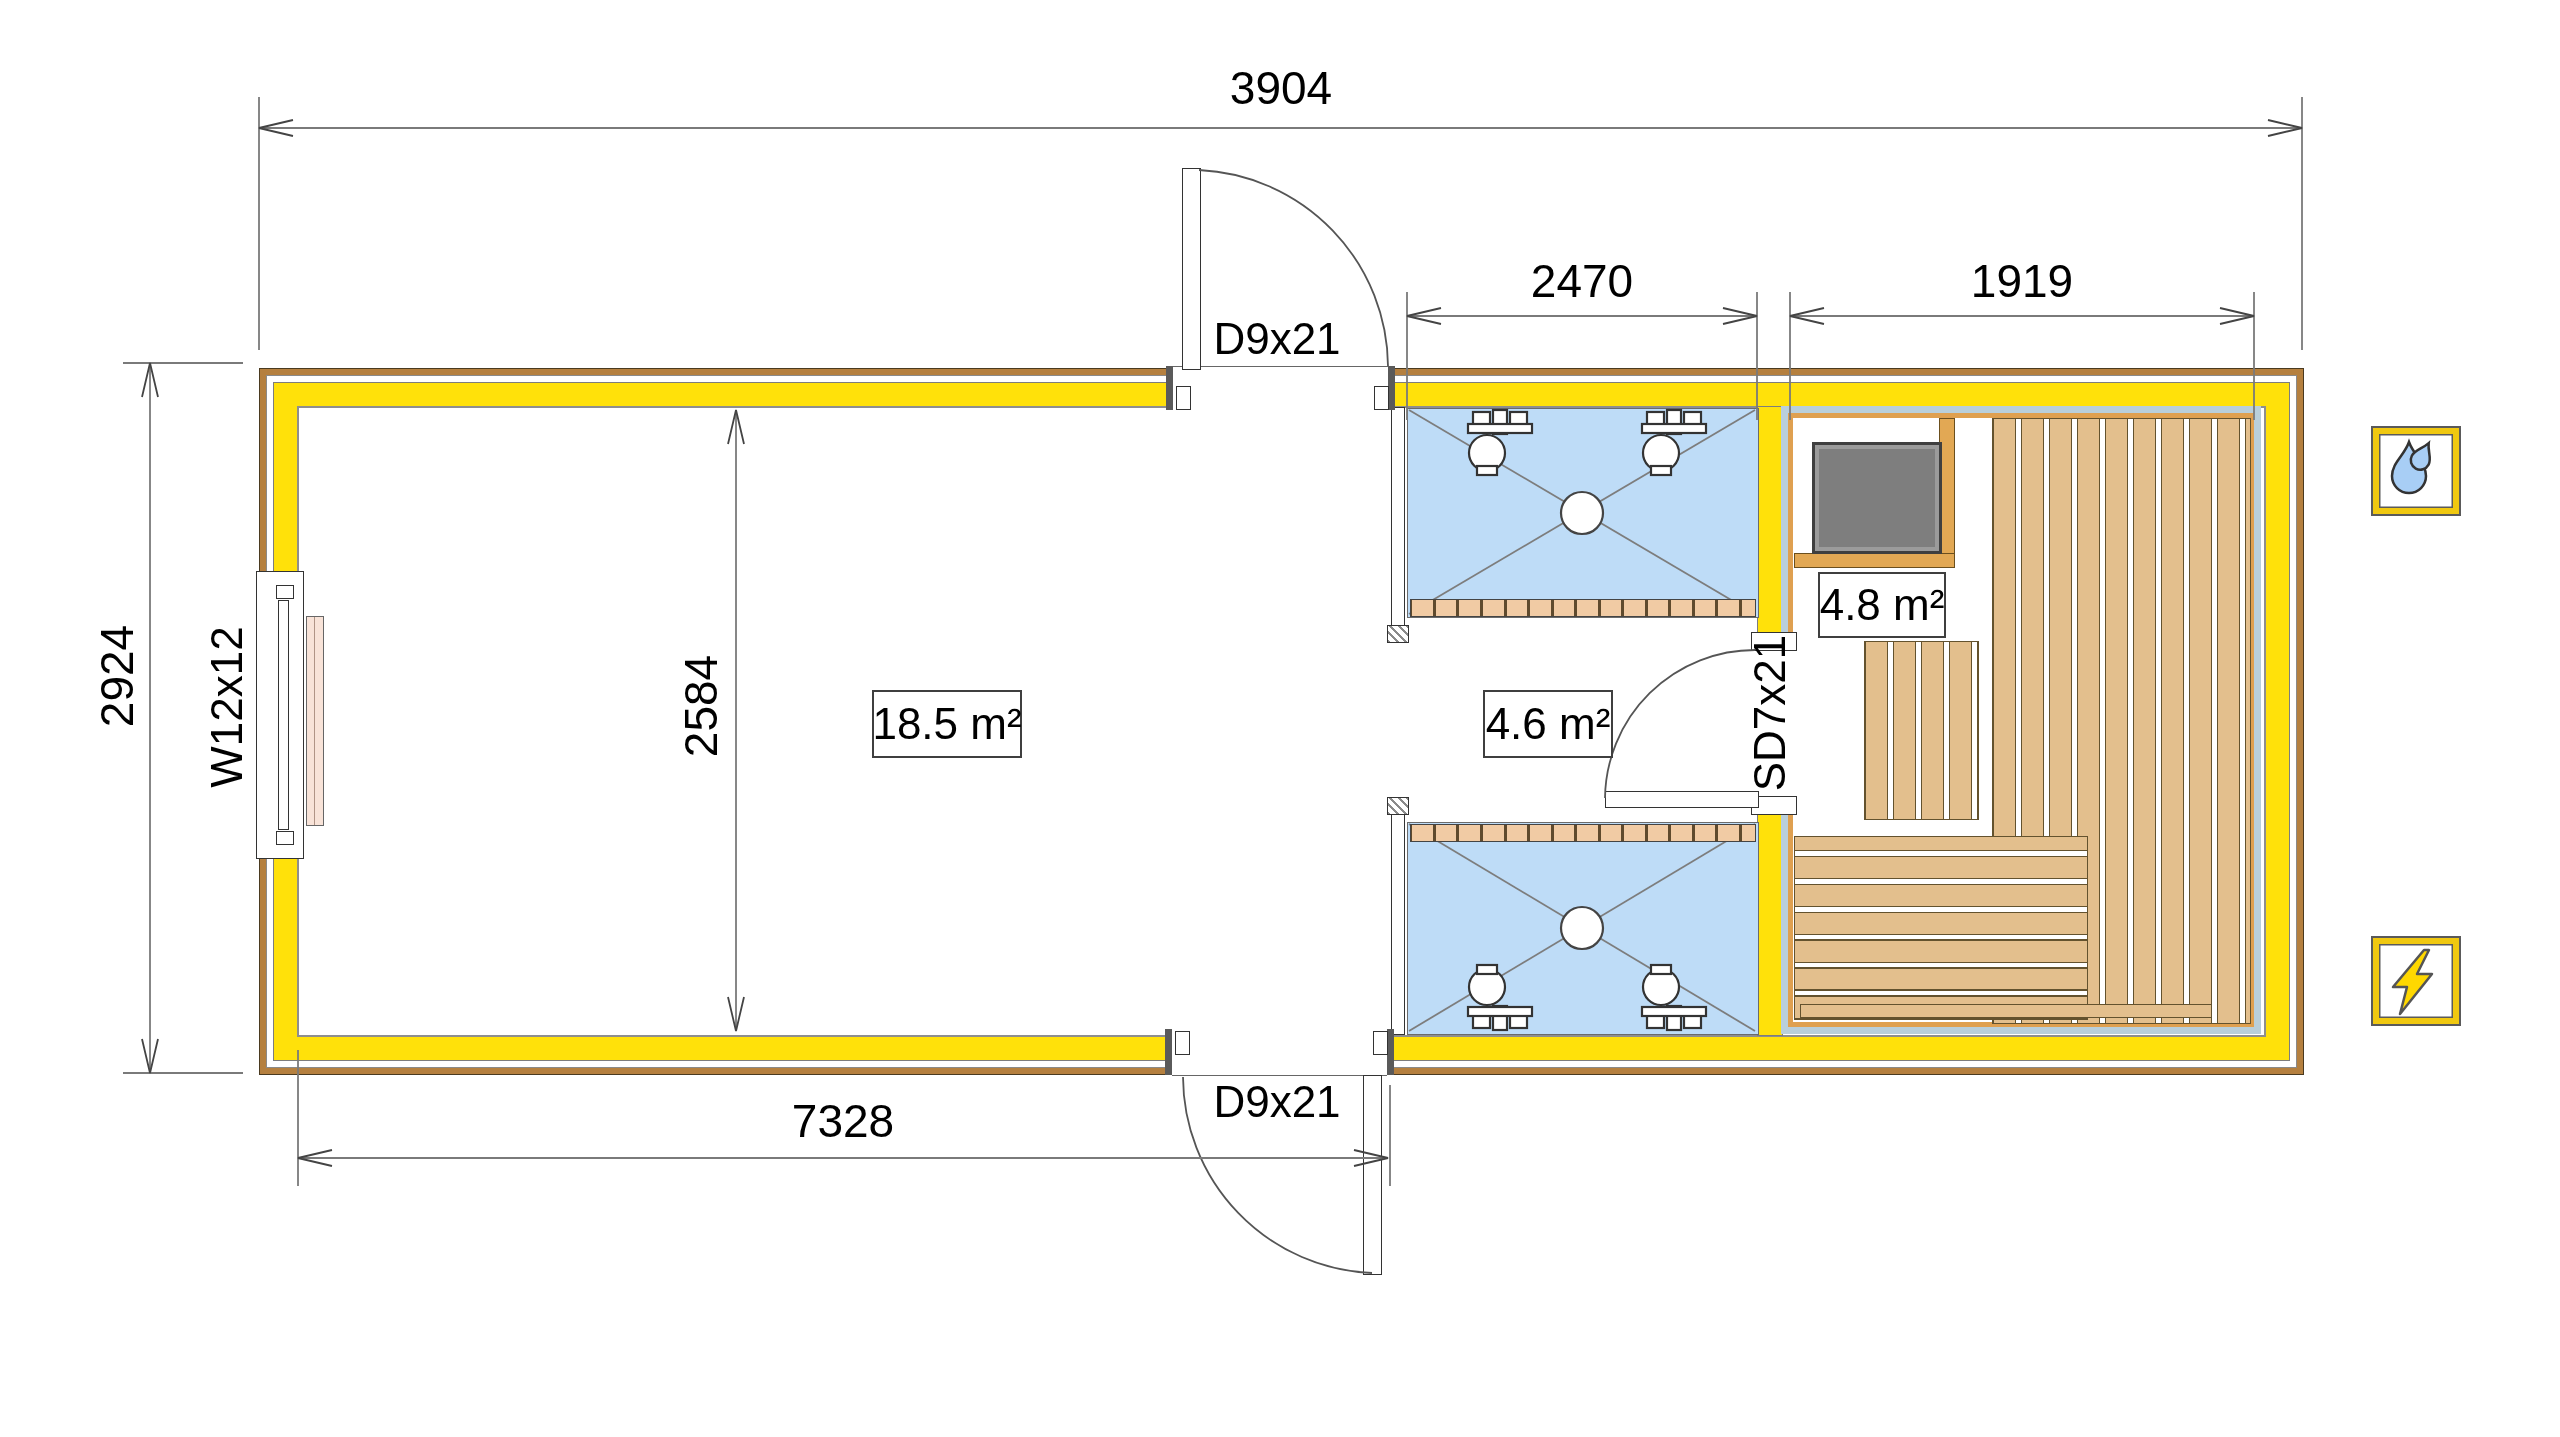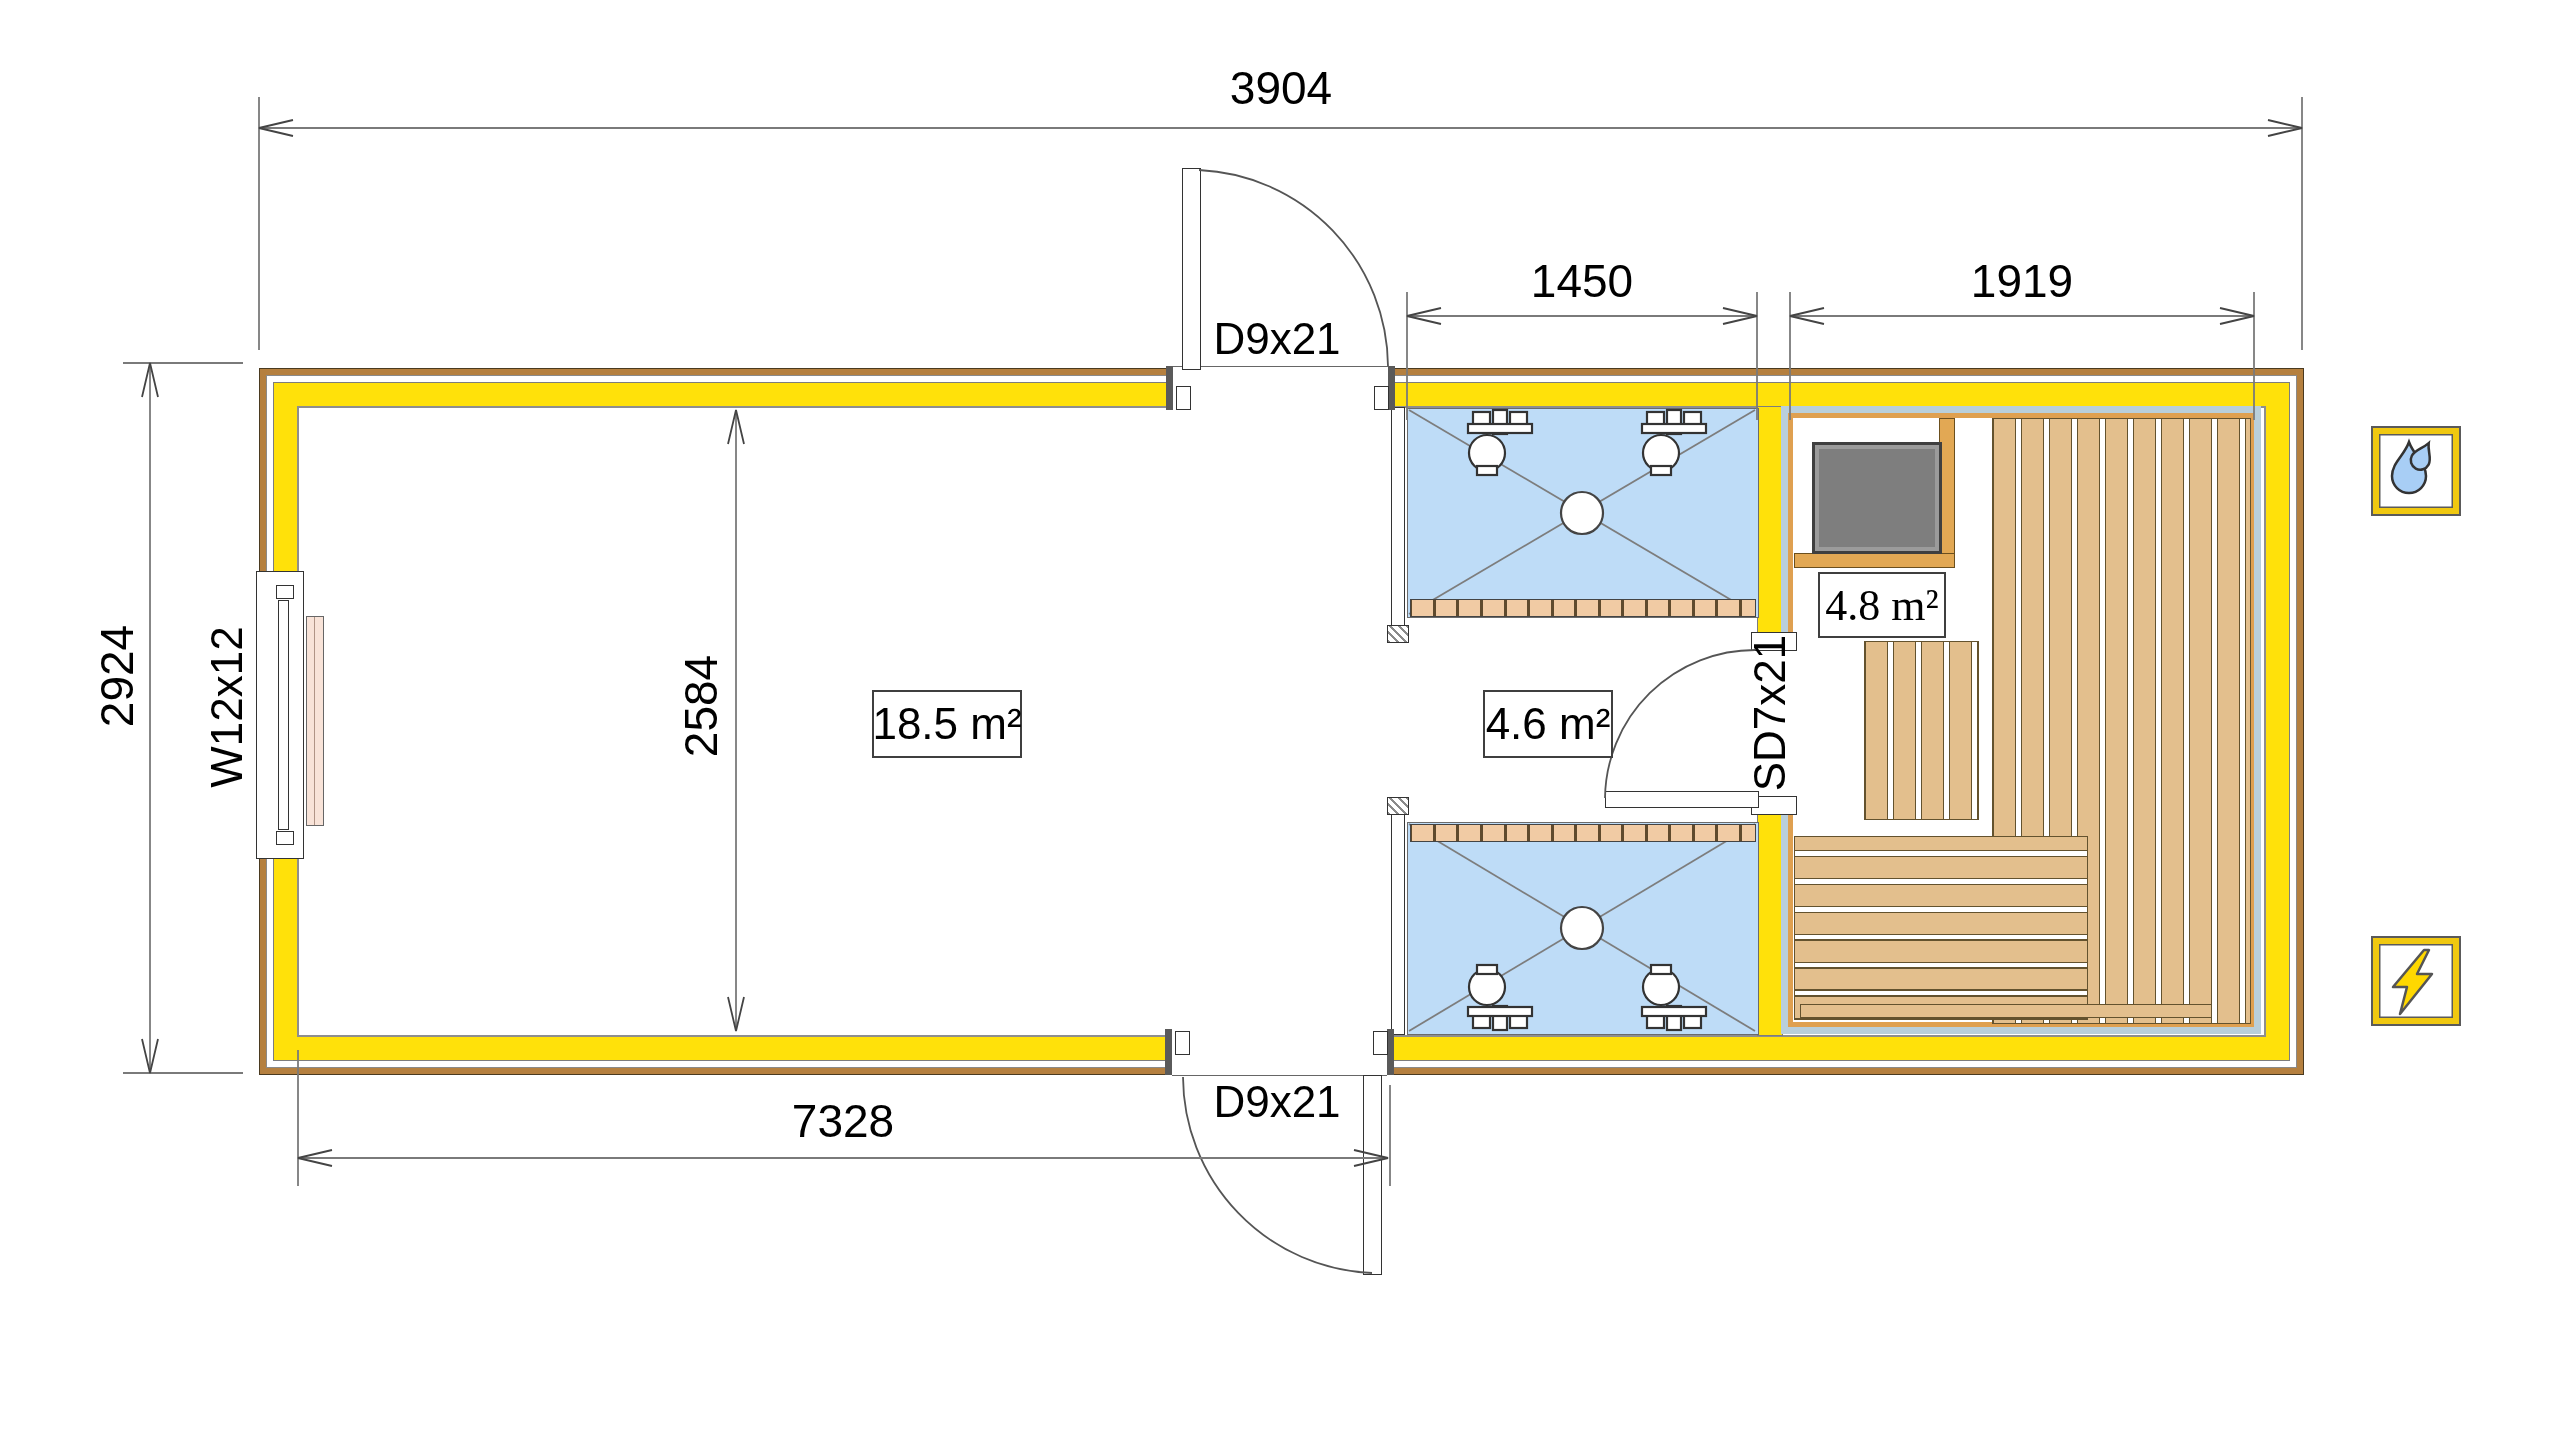--- a/index.html
+++ b/index.html
@@ -196,31 +196,31 @@
   <div class="abs legend-box" style="left:2373px;top:938px;width:74px;height:74px;">
     <svg width="74" height="74" viewBox="0 0 74 74">
       <path d="M45 6 L14 43 H28 L21 70 L53 30 H38 L50 6 Z" fill="#ffd800" stroke="#555" stroke-width="2.5" stroke-linejoin="round"></path>
     </svg>
   </div>
 
   <div class="dim-text" style="left:1281px;top:88px;">3904</div>
   <div class="dim-text vert" style="left:117px;top:676px;">2924</div>
   <div class="dim-text vert" style="left:701px;top:706px;">2584</div>
   <div class="dim-text" style="left:843px;top:1121px;">7328</div>
-  <div class="dim-text" style="left:1582px;top:281px;">1450</div>
+  <div class="dim-text" style="left:1582px;top:281px;">2470</div>
   <div class="dim-text" style="left:2022px;top:281px;">1919</div>
 
   <div class="door-text" style="left:1277px;top:339px;">D9x21</div>
   <div class="door-text" style="left:1277px;top:1102px;">D9x21</div>
   <div class="door-text vert" style="left:1770px;top:713px;">SD7x21</div>
   <div class="door-text vert" style="left:227px;top:707px;">W12x12</div>
 
   <div class="area-box" style="left:872px;top:690px;width:146px;height:64px;">
     <span>18.5 m²</span>
   </div>
   <div class="area-box" style="left:1483px;top:690px;width:126px;height:64px;">
     <span>4.6 m²</span>
   </div>
-  <div class="area-box" style="left:1818px;top:572px;width:124px;height:62px;font-family:Liberation Serif, serif;">
+  <div class="area-box" style="left:1818px;top:572px;width:124px;height:62px;">
     <span>4.8 m²</span>
   </div>
 
 </div>
 
 </body></html>

